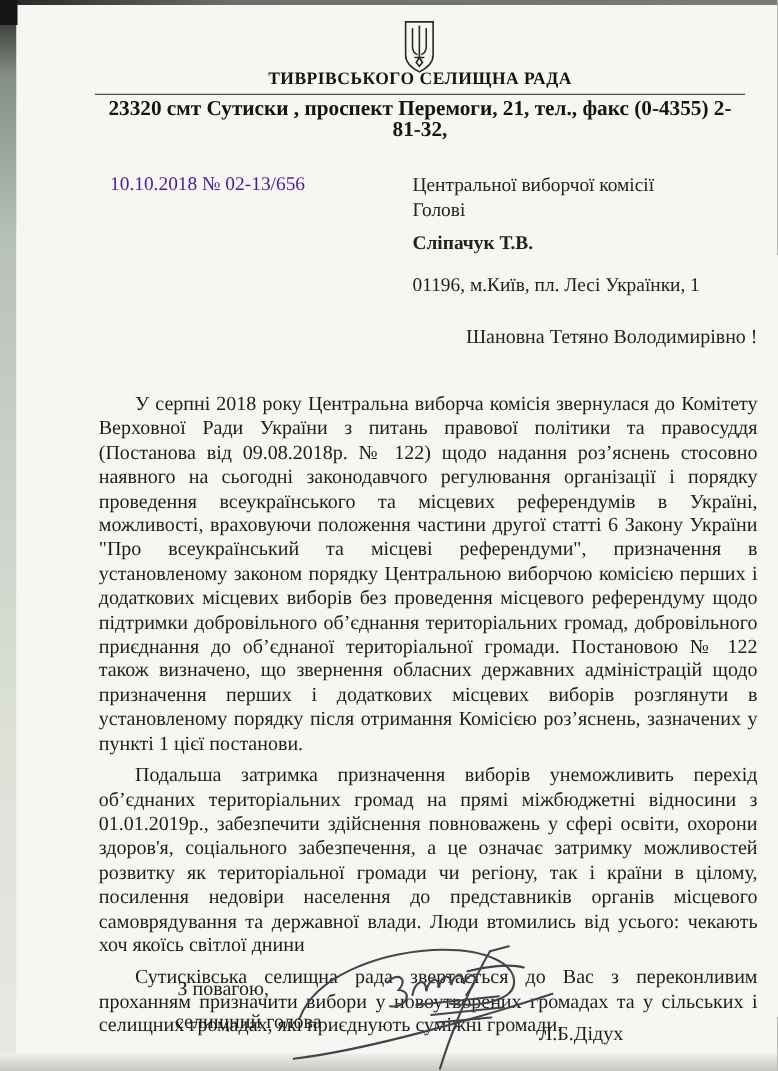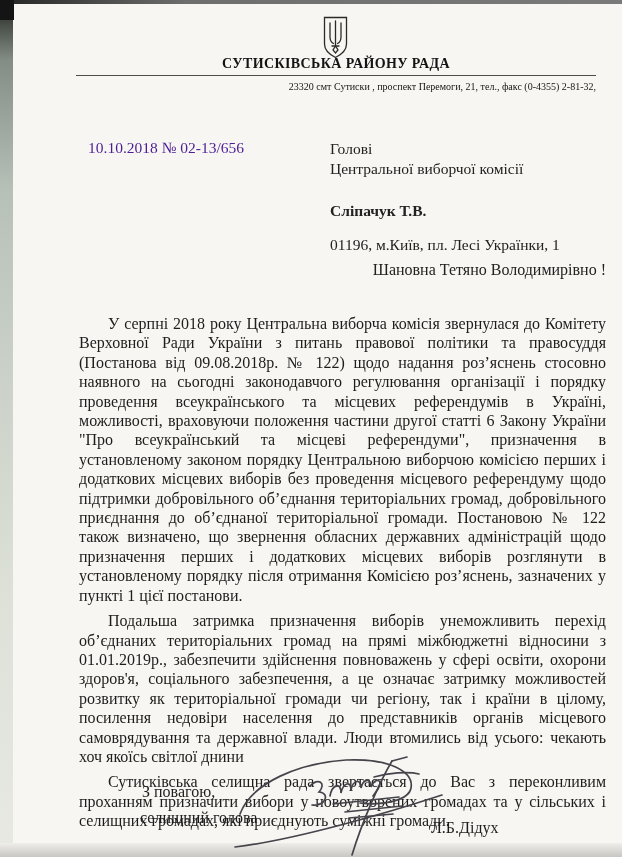--- a/index.html
+++ b/index.html
@@ -21,26 +21,26 @@
   .scan-bottom-band{position:absolute;left:0;top:843px;width:622px;height:14px;
     background:linear-gradient(to bottom,#efeeea,#c7c6c2);}
 
   
   .emblem{position:absolute;left:322px;top:16px;}
   .letterhead{position:absolute;left:76px;top:56px;width:520px;text-align:center;color:#141414;}
   .org1{font-size:14px;font-weight:bold;letter-spacing:.4px;line-height:16px;}
   .org2{font-size:16px;font-weight:bold;letter-spacing:.2px;line-height:17px;}
   .org3{font-size:15.5px;font-weight:bold;letter-spacing:.4px;line-height:17px;word-spacing:4px;}
   .lh-rule{border:0;border-top:1.6px solid #4d4d4d;margin:3px 0 2px 0;}
-  .addr{font-size:10px;font-weight:normal;line-height:17px;text-align:right;}
+  .addr{font-size:17px;font-weight:bold;line-height:17px;}
 
   
   .ref-date{position:absolute;left:88px;top:139px;font-size:15.5px;color:#4c1d95;}
   .recipient{position:absolute;left:330px;top:139px;font-size:15.5px;line-height:20px;color:#222;}
-  .recipient .name{font-weight:bold;margin-top:22px;}
+  .recipient .name{font-weight:bold;margin-top:6px;}
   .recipient .addr2{margin-top:14px;}
 
   
   .salutation{position:absolute;left:79px;top:261px;width:527px;text-align:right;font-size:16px;color:#222;}
   .salutation .sal2{margin-top:9px;}
 
   
   .body-text{position:absolute;left:79px;top:314px;width:527px;}
   .body-text p{
     margin:0 0 6px 0;
@@ -71,30 +71,30 @@
         <path d="M8,7 V21 Q8,26 11.5,27.5"></path>
         <path d="M19,7 V21 Q19,26 15.5,27.5"></path>
         <path d="M13.5,5 V30"></path>
         <path d="M10,30 H17"></path>
         <path d="M13.5,30 L11,34 L13.5,37 L16,34 Z"></path>
       </g>
     </svg>
   </div>
 
   <div class="letterhead">
-    <div class="org1">СУТИСКІВСЬКА РАЙОНУ РАДА</div>
+    <div class="org1">ТИВРІВСЬКОГО СЕЛИЩНА РАДА</div>
     <hr class="lh-rule">
     <div class="addr">23320  смт Сутиски , проспект Перемоги, 21,  тел., факс (0-4355)  2-81-32,</div>
   </div>
 
   <div class="ref-date">10.10.2018 № 02-13/656</div>
 
   <div class="recipient">
+    <div>Центральної виборчої комісії</div>
     <div>Голові</div>
-    <div>Центральної виборчої комісії</div>
     <div class="name">Сліпачук Т.В.</div>
     <div class="addr2">01196, м.Київ, пл. Лесі Українки, 1</div>
   </div>
 
   <div class="salutation">
     <div>Шановна Тетяно Володимирівно !</div>
   </div>
 
   <div class="body-text">
     <p>У серпні  2018 року Центральна виборча комісія звернулася до Комітету Верховної Ради України з питань правової політики та правосуддя (Постанова від 09.08.2018р.  № 122) щодо надання роз’яснень стосовно наявного на сьогодні законодавчого регулювання організації і порядку проведення всеукраїнського та місцевих референдумів в Україні, можливості, враховуючи положення частини другої статті 6 Закону України "Про всеукраїнський та місцеві референдуми", призначення в установленому законом порядку Центральною виборчою комісією перших і додаткових місцевих виборів без проведення місцевого референдуму щодо підтримки добровільного об’єднання територіальних громад, добровільного приєднання до об’єднаної територіальної громади. Постановою № 122 також визначено, що звернення обласних державних адміністрацій щодо призначення перших і додаткових місцевих виборів розглянути в установленому порядку після отримання Комісією роз’яснень, зазначених у пункті 1 цієї постанови.</p>

